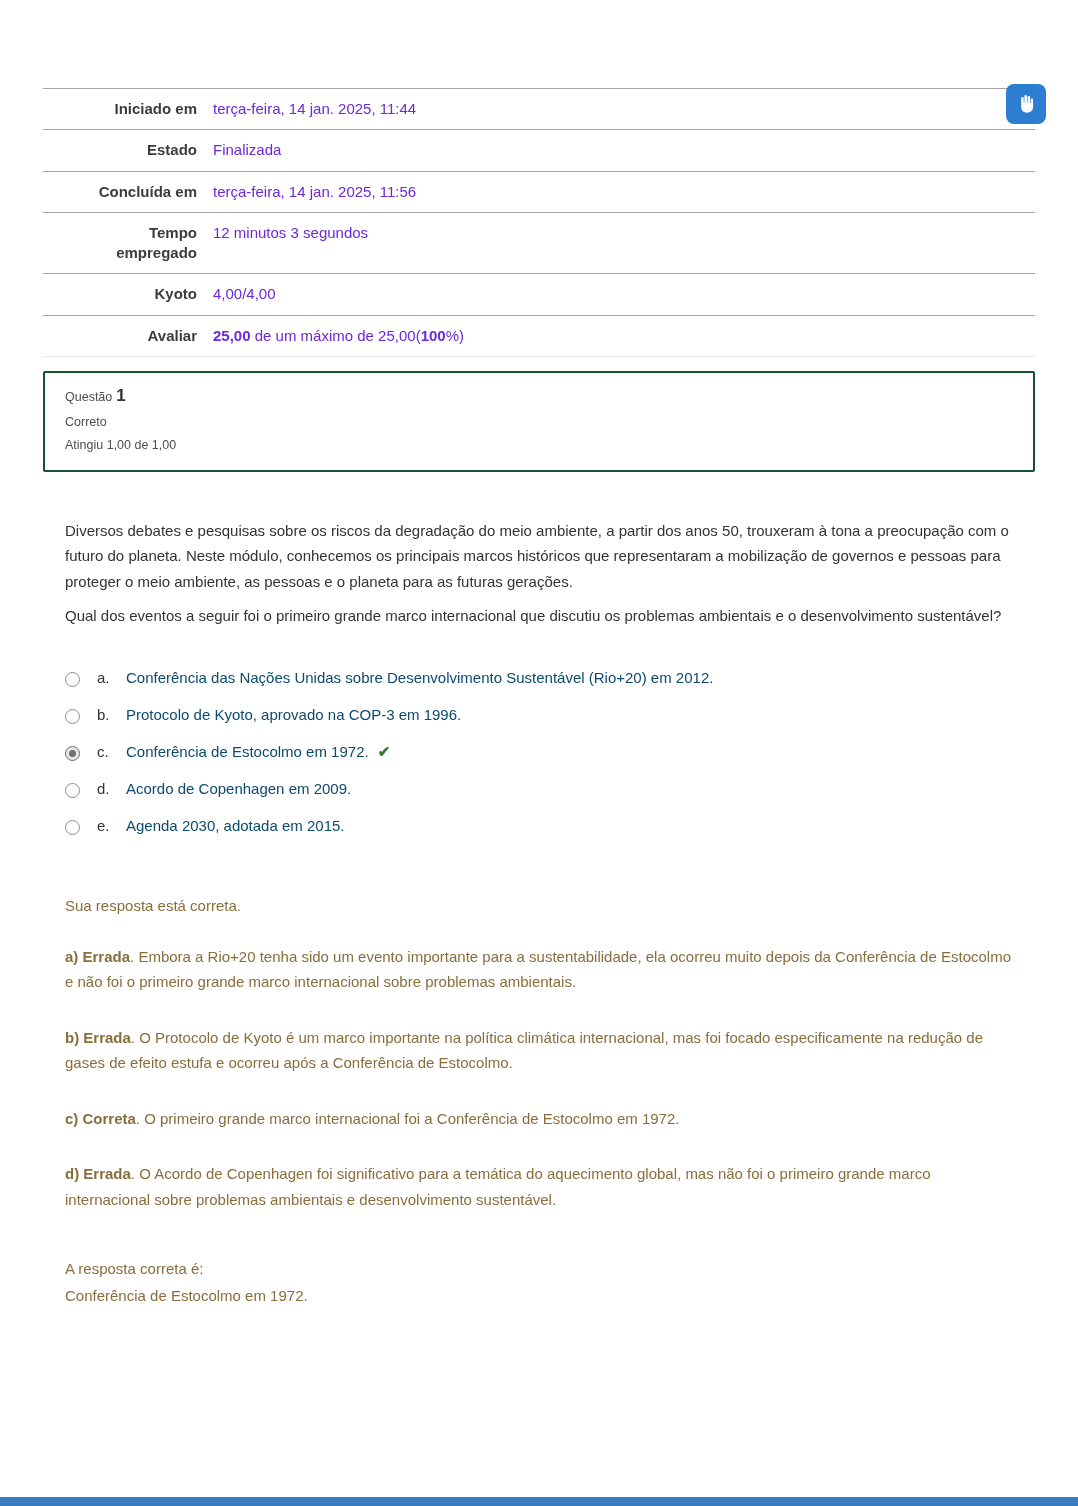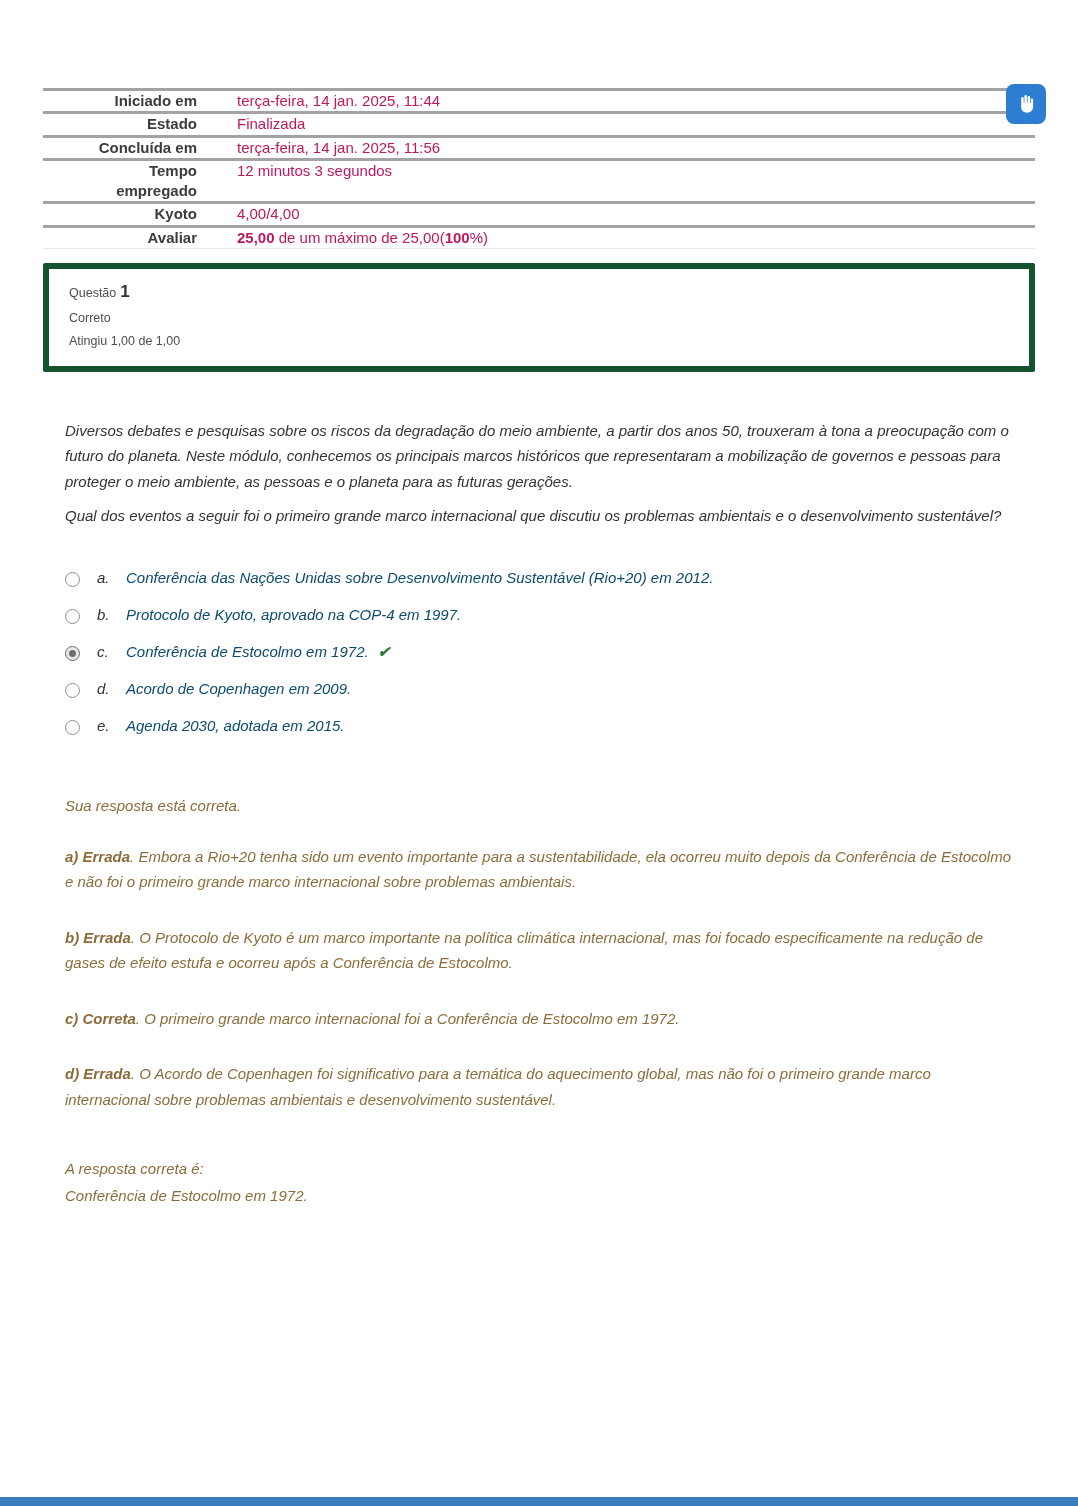--- a/index.html
+++ b/index.html
@@ -16,38 +16,37 @@
     background:#fff;
     overflow:hidden;
   }
 
   
   .summary {
     margin:88px 43px 0 43px;
   }
   .srow {
     display:flex;
-    border-top:3px solid #a3a3a3;
-    padding:0 0;
+    border-top:1px solid #a3a3a3;
+    padding:10px 0;
     line-height:1.35;
-    gap:24px;
   }
   .srow:last-child { border-bottom:1px solid #e9e9e9; }
   .slabel {
     width:154px;
     padding-left:40px;
     text-align:right;
     font-weight:bold;
     color:#3c3c3c;
     flex:0 0 154px;
   }
   .svalue {
     flex:1;
     margin-left:16px;
-    color:#be185d;
+    color:#6d28d9;
   }
   .svalue b { font-weight:bold; }
 
   
   .libras-btn {
     position:absolute;
     top:84px;
     right:32px;
     width:40px;
     height:40px;
@@ -56,41 +55,40 @@
     background:var(--libras,#2d7ed3);
     display:flex;
     align-items:center;
     justify-content:center;
     cursor:pointer;
   }
 
   
   .qinfo {
     margin:14px 43px 0 43px;
-    border:6px solid #14532d;
+    border:2px solid #14532d;
     border-radius:2px;
     padding:13px 20px 18px 20px;
     font-size:12.5px;
     color:#4d4d4d;
   }
   .qinfo .qno-line { margin-bottom:9px; }
   .qinfo .qno {
     font-size:17px;
     font-weight:bold;
     color:#333;
     margin-left:4px;
   }
   .qinfo .qstate { margin-bottom:9px; }
 
   
   .qbody {
     margin:46px 65px 0 22px;
     padding-left:43px;
     max-width:1035px;
-    font-style:italic;
   }
   .qtext p {
     line-height:1.7;
     color:#333;
     max-width:950px;
   }
   .qtext p + p { margin-top:9px; }
 
   
   .options { margin-top:40px; }
@@ -211,21 +209,21 @@
 
     <div class="options">
       <div class="option">
         <span class="radio"></span>
         <span class="opt-letter">a.</span>
         <span class="opt-text">Conferência das Nações Unidas sobre Desenvolvimento Sustentável (Rio+20) em 2012.</span>
       </div>
       <div class="option">
         <span class="radio"></span>
         <span class="opt-letter">b.</span>
-        <span class="opt-text">Protocolo de Kyoto, aprovado na COP-4 em 1997.</span>
+        <span class="opt-text">Protocolo de Kyoto, aprovado na COP-3 em 1996.</span>
       </div>
       <div class="option selected">
         <span class="radio"></span>
         <span class="opt-letter">c.</span>
         <span class="opt-text">Conferência de Estocolmo em 1972.</span>
         <span class="check">✔</span>
       </div>
       <div class="option">
         <span class="radio"></span>
         <span class="opt-letter">d.</span>

